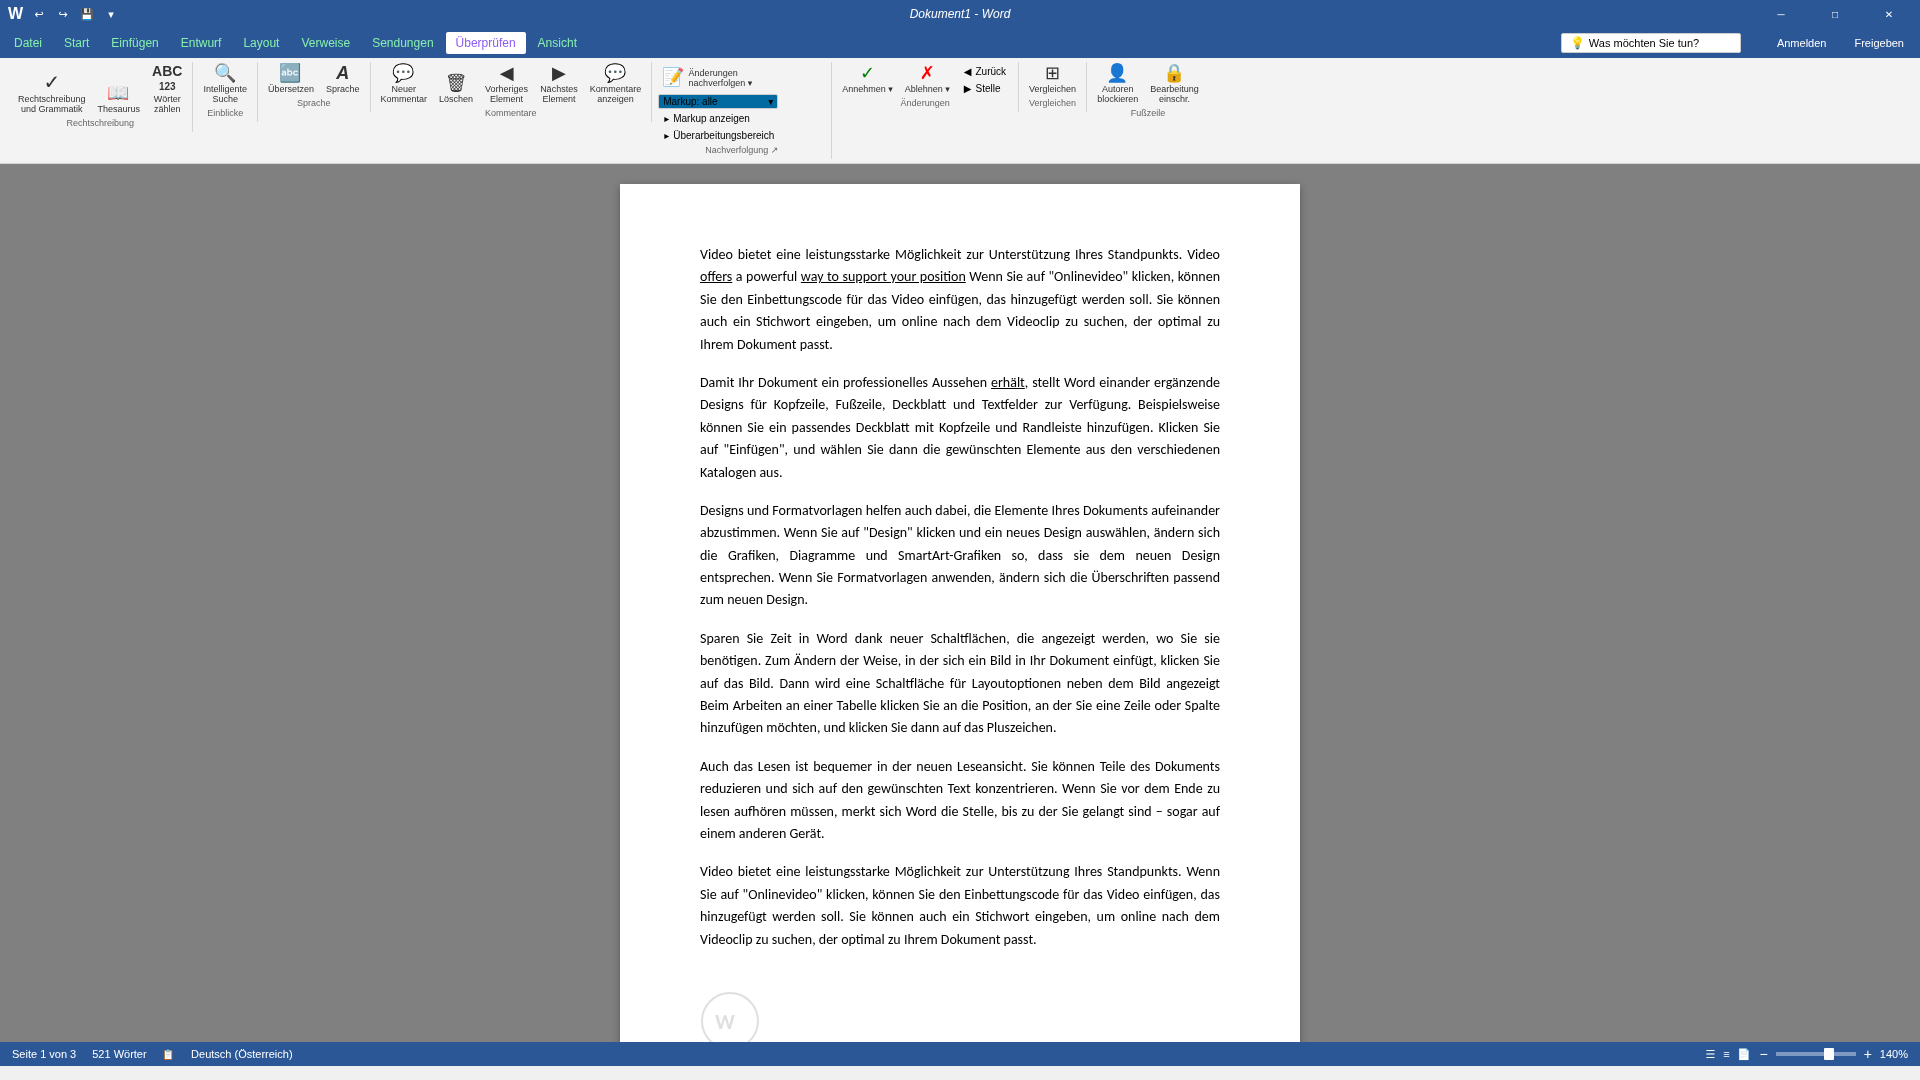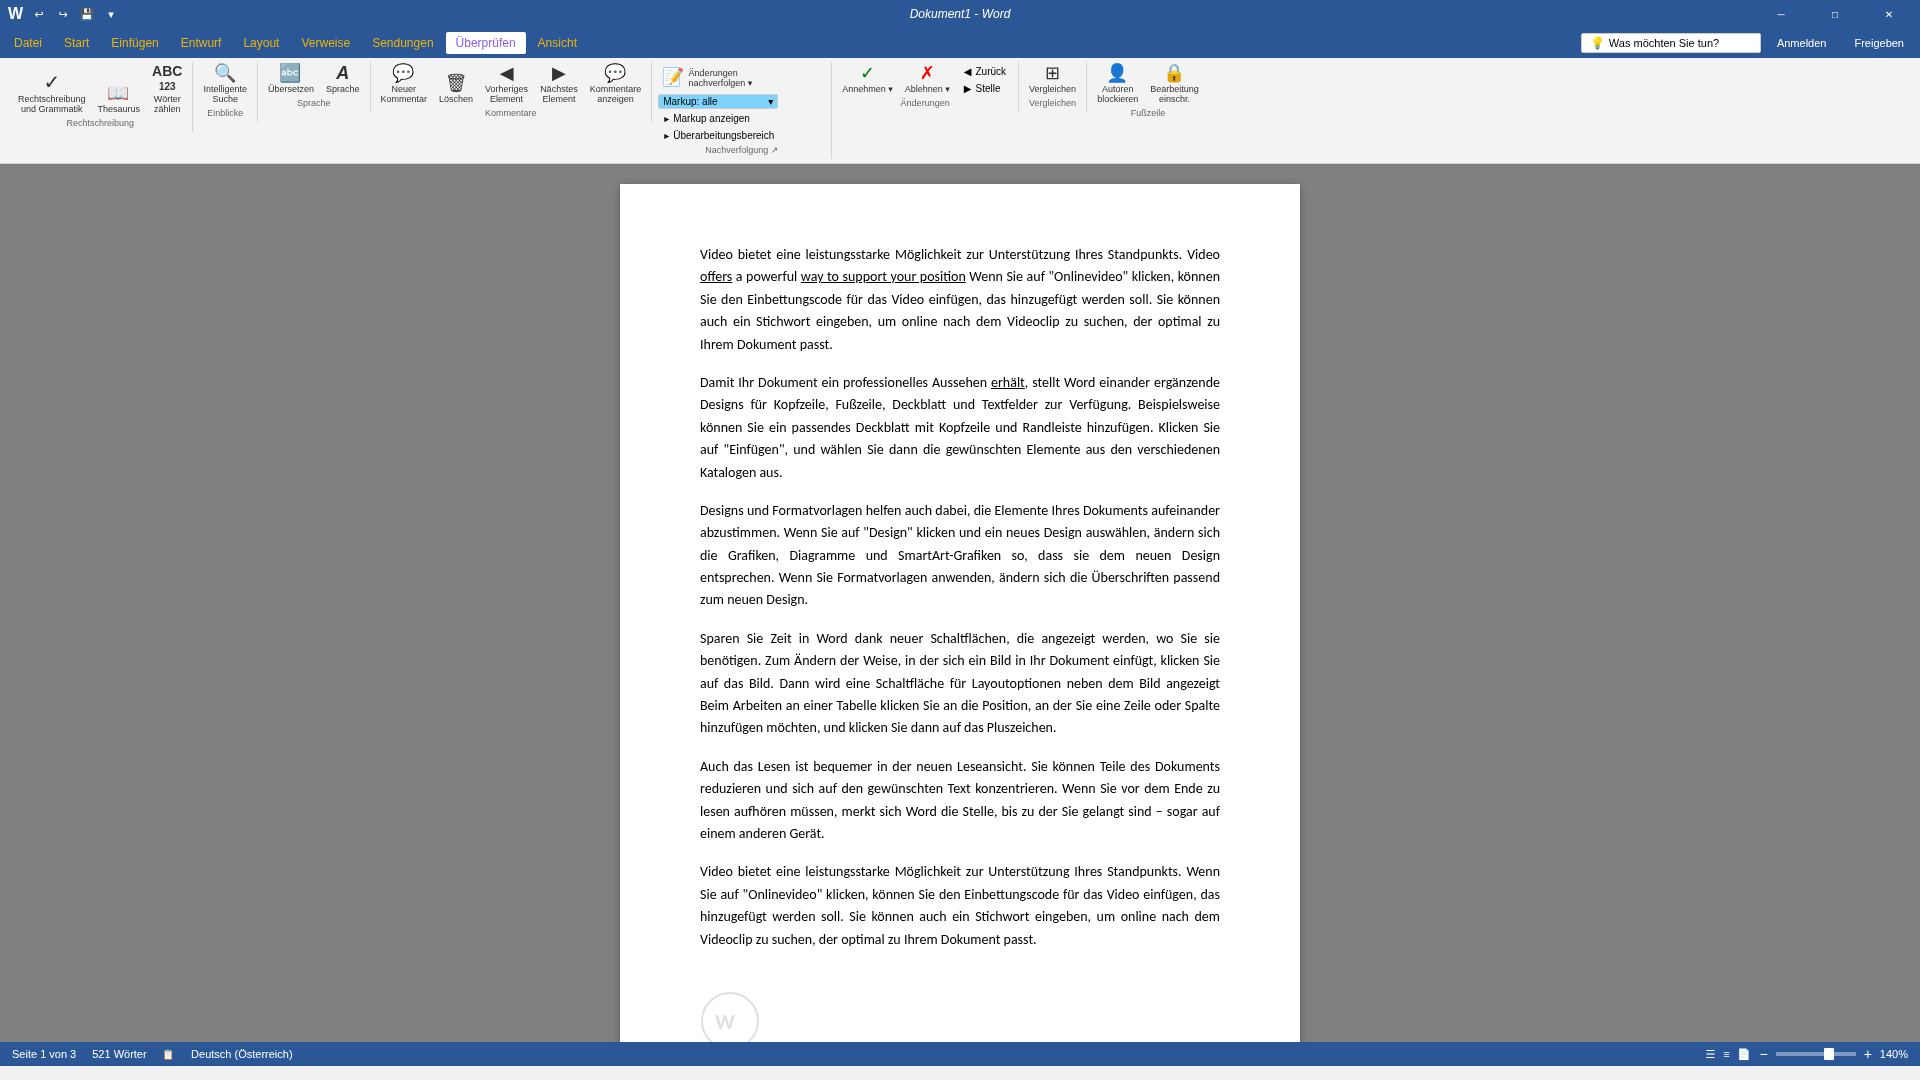--- a/index.html
+++ b/index.html
@@ -26,21 +26,21 @@
     
     .menu-bar {
       background: #2b5797;
       height: 30px;
       display: flex;
       align-items: center;
       padding: 0 4px;
       gap: 2px;
     }
     .menu-item {
-      color: #eab308;
+      color: #86efac;
       padding: 4px 10px;
       cursor: pointer;
       font-size: 12px;
       border-radius: 2px;
     }
     .menu-item.active { background: white; color: #8b5cf6; }
 
     
     .ribbon {
       background: #f3f3f3;
@@ -66,21 +66,21 @@
       font-size: 10px;
       color: #333;
       text-align: center;
     }
     .ribbon-btn .icon { font-size: 20px; line-height: 1; }
     .ribbon-btn .label { font-size: 9px; margin-top: 2px; white-space: nowrap; }
     .markup-dropdown {
       display: flex;
       align-items: center;
       border: 1px solid #ccc;
-      background: #7dd3fc;
+      background: #0369a1;
       padding: 1px 4px;
       border-radius: 2px;
       cursor: pointer;
       font-size: 10px;
       gap: 4px;
       min-width: 120px;
     }
     .markup-dropdown .arrow { margin-left: auto; }
     .track-btn {
       display: flex; align-items: center; gap: 4px; cursor: pointer; padding: 2px 6px;
@@ -89,20 +89,21 @@
     .nav-btn {
       display: flex; align-items: center; gap: 4px; cursor: pointer; padding: 2px 6px;
       font-size: 10px; border-radius: 2px; white-space: nowrap;
     }
     .sign-btn {
       color: #2b5797;
       font-size: 11px;
       cursor: pointer;
       padding: 4px 8px;
       border-radius: 2px;
+      margin-left: 20px;
     }
     .share-btn {
       background: #2b5797;
       color: white;
       font-size: 11px;
       cursor: pointer;
       padding: 4px 12px;
       border-radius: 2px;
     }
 

